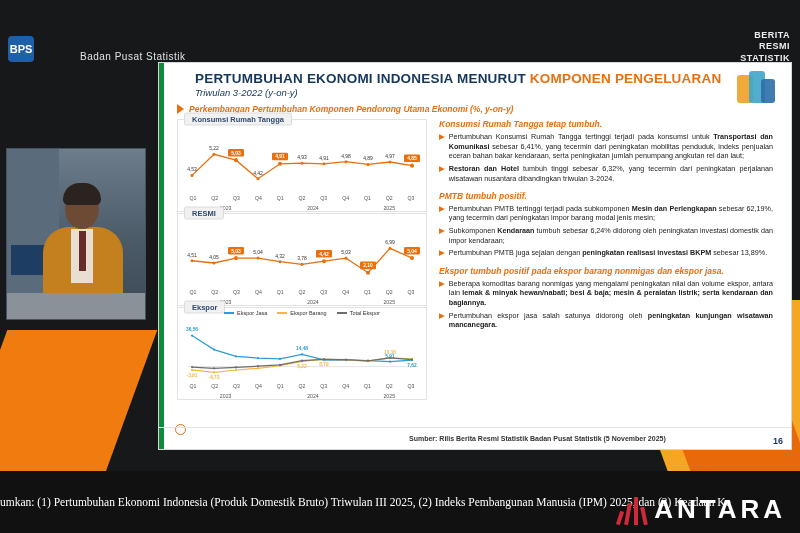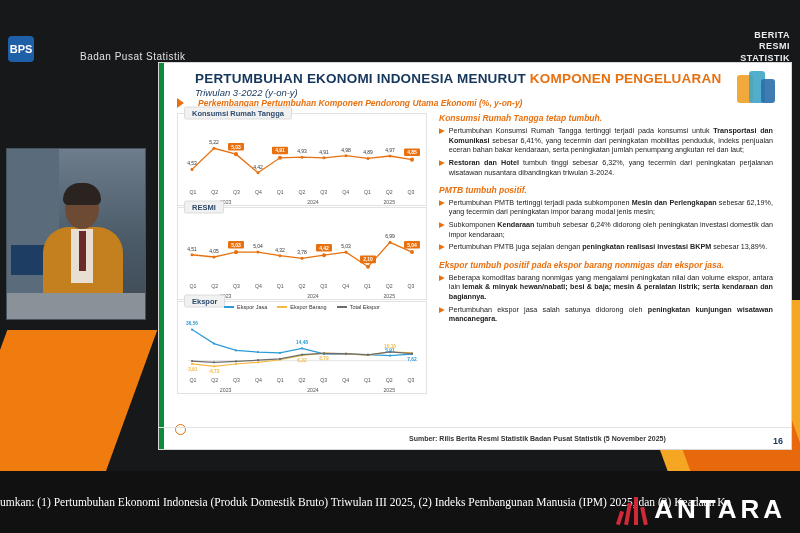--- a/index.html
+++ b/index.html
@@ -86,21 +86,21 @@
   .title-sub { font-size:9.5px; color:#16365c; font-style:italic; margin-top:1px; }
 
   .deco-logo {
     position:absolute; right:14px; top:8px; width:40px; height:36px;
   }
   .deco-logo .d1 { position:absolute; left:0; top:4px; width:16px; height:28px; background:#f2a93b; border-radius:3px; }
   .deco-logo .d2 { position:absolute; left:12px; top:0; width:16px; height:32px; background:#3ea5c7; border-radius:3px; opacity:.9; }
   .deco-logo .d3 { position:absolute; left:24px; top:8px; width:14px; height:24px; background:#2b6ea8; border-radius:3px; opacity:.9; }
 
   .subbar {
-    display:flex; align-items:center; gap:14px;
+    margin-top:6px; display:flex; align-items:center; gap:5px;
   }
   .subbar .tri {
     width:0;height:0;border-left:7px solid #e8700f;border-top:5px solid transparent;border-bottom:5px solid transparent;
   }
   .subbar .lbl { font-size:8.5px; font-weight:bold; color:#e8700f; font-style:italic; }
 
   .body { display:flex; gap:8px; margin-top:5px; height:296px; }
   .col-left { width:250px; display:flex; flex-direction:column; gap:1px; }
   .col-right { flex:1; padding-left:4px; }
 

